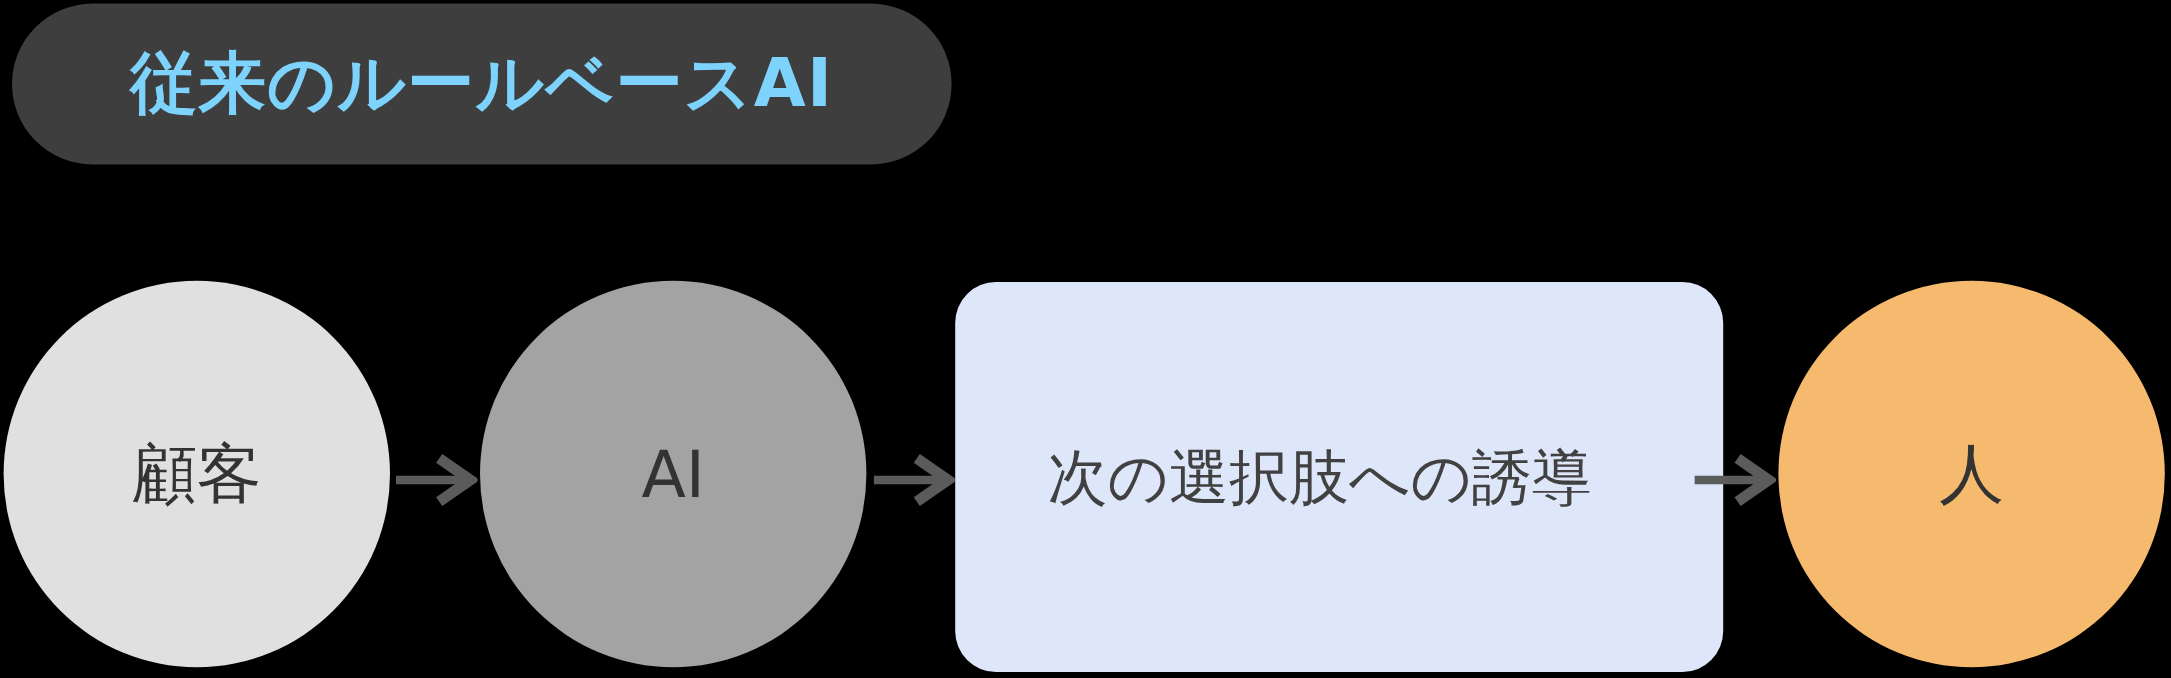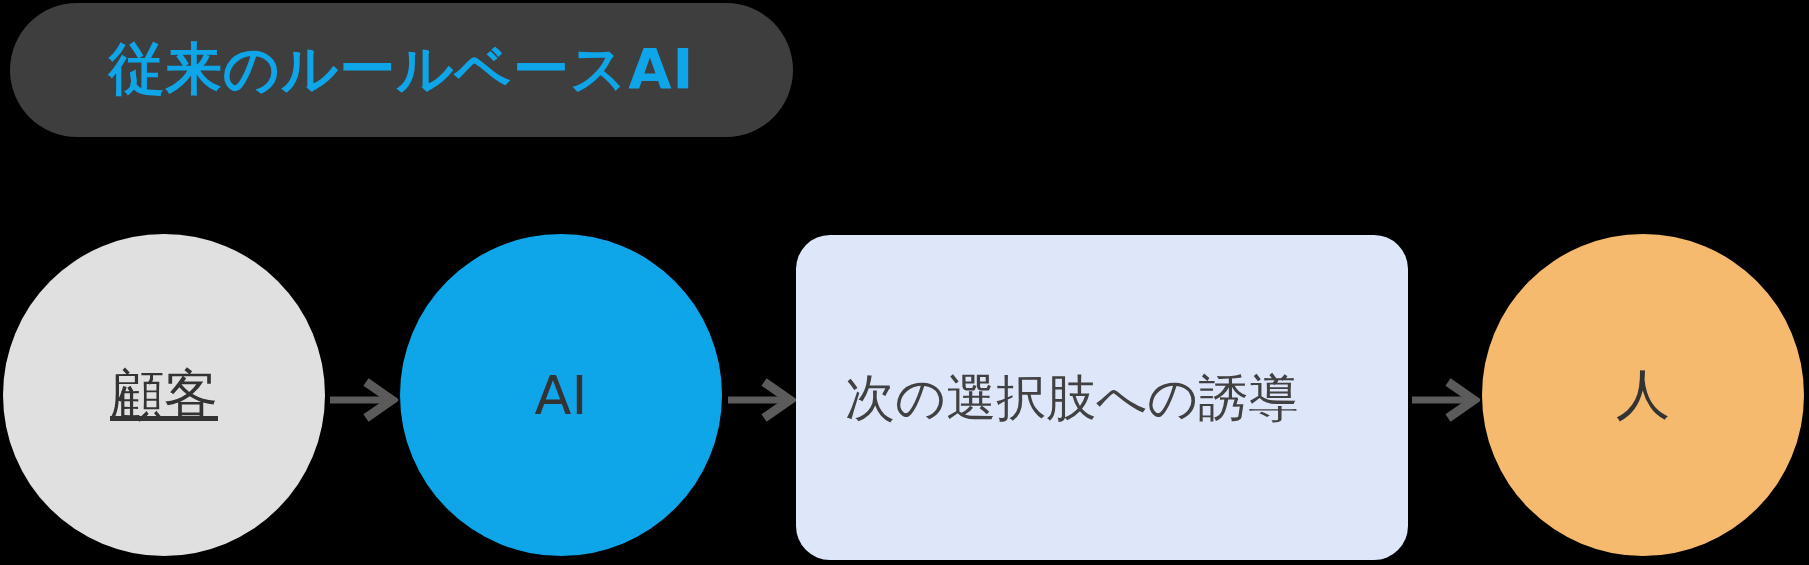--- a/index.html
+++ b/index.html
@@ -53,47 +53,47 @@
   .arrow svg { display: block; width: 68px; height: 44px; }
   .arrow-1 { left: 330px; }
   .arrow-2 { left: 728px; }
   .arrow-3 { left: 1412px; }
 </style>
 </head>
 <body>
 
 <div class="canvas" style="background: rgb(0, 0, 0);">
 
-  <div class="badge" style="background: rgb(62, 62, 62); color: #0ea5e9;">
+  <div class="badge" style="background: rgb(62, 62, 62); color: #7dd3fc;">
     <span>従来のルールベースAI</span>
   </div>
 
-  <div class="node circle node-customer" style="background: rgb(224, 224, 224); color: rgb(51, 51, 51); text-decoration: underline;">
+  <div class="node circle node-customer" style="background: rgb(224, 224, 224); color: rgb(51, 51, 51);">
     <span>顧客</span>
   </div>
 
   <div class="arrow arrow-1" style="color: rgb(91, 91, 91);">
     <svg viewBox="0 0 68 44">
       <path d="M0 22 H57" stroke="currentColor" stroke-width="7" fill="none"></path>
       <path d="M36 4 L62 22 L36 40" stroke="currentColor" stroke-width="9" fill="none"></path>
     </svg>
   </div>
 
-  <div class="node circle node-ai" style="background: #0ea5e9; color: rgb(51, 51, 51);">
+  <div class="node circle node-ai" style="background: #a3a3a3; color: rgb(51, 51, 51);">
     <span>AI</span>
   </div>
 
   <div class="arrow arrow-2" style="color: rgb(91, 91, 91);">
     <svg viewBox="0 0 68 44">
       <path d="M0 22 H57" stroke="currentColor" stroke-width="7" fill="none"></path>
       <path d="M36 4 L62 22 L36 40" stroke="currentColor" stroke-width="9" fill="none"></path>
     </svg>
   </div>
 
-  <div class="node node-guidance" style="background: rgb(222, 230, 250); color: rgb(65, 65, 65);">
+  <div class="node node-guidance" style="background: rgb(222, 230, 250); color: rgb(65, 65, 65); padding-left: 28px;">
     <div class="rect-text">
       <div>次の選択肢への誘導</div>
     </div>
   </div>
 
   <div class="arrow arrow-3" style="color: rgb(91, 91, 91);">
     <svg viewBox="0 0 68 44">
       <path d="M0 22 H57" stroke="currentColor" stroke-width="7" fill="none"></path>
       <path d="M36 4 L62 22 L36 40" stroke="currentColor" stroke-width="9" fill="none"></path>
     </svg>

